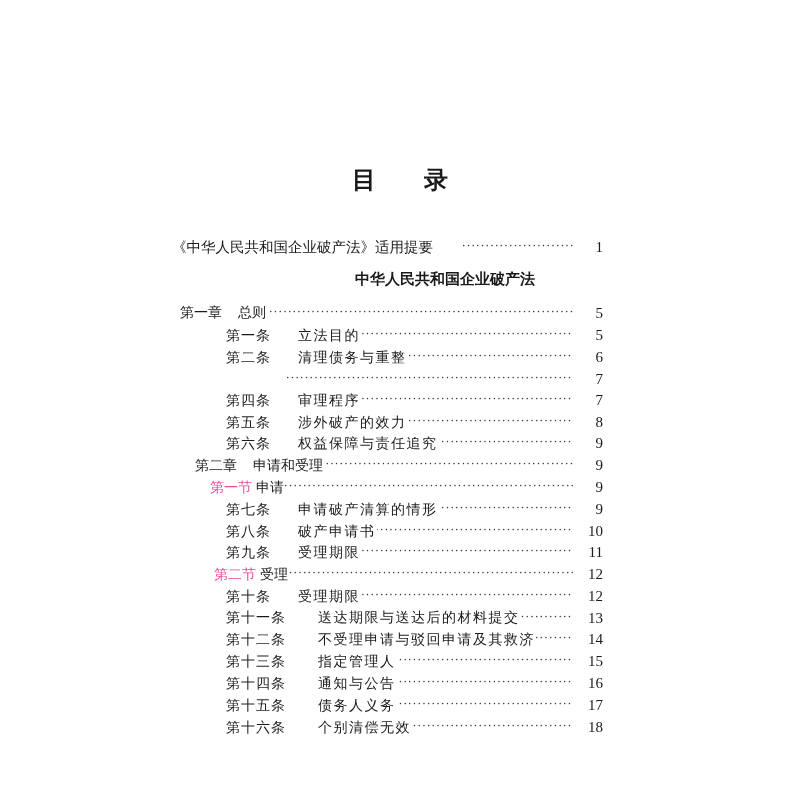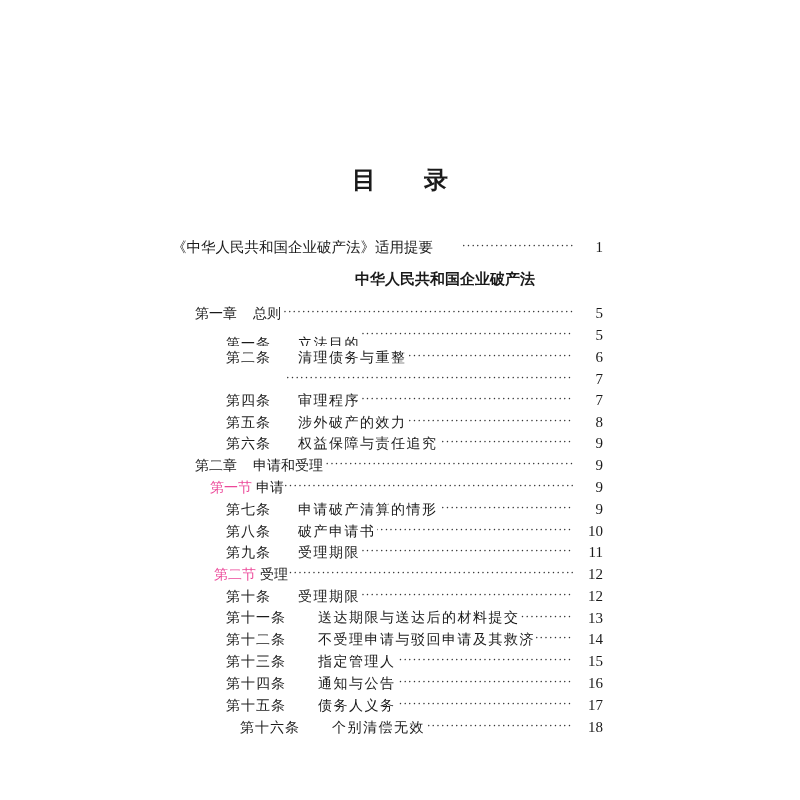--- a/index.html
+++ b/index.html
@@ -37,26 +37,26 @@
   <span class="dots" style="left:462px;">··························</span>
   <span class="label sans" style="left:172px; font-size:14.5px;">《中华人民共和国企业破产法》适用提要</span>
   <span class="page">1</span>
 </div>
 
 <div class="center-heading">中华人民共和国企业破产法</div>
 
 <div id="toc">
     <div class="row" style="top: 302px;">
       <span class="dots" style="left:255px;">························································································································</span>
-      <span class="label" style="left:195px;"><span class="num ch">第一章</span><span class="">总则</span></span>
+      <span class="label" style="left:180px;font-family:Liberation Mono, monospace;"><span class="num ch">第一章</span><span class="">总则</span></span>
       <span class="page">5</span>
     </div>
     <div class="row" style="top: 324px;">
       <span class="dots" style="left:286px;">························································································································</span>
-      <span class="label" style="left:226px;margin-top:8px;"><span class="num art">第一条</span><span class="art-text">立法目的</span></span>
+      <span class="label" style="left:226px;"><span class="num art">第一条</span><span class="art-text">立法目的</span></span>
       <span class="page">5</span>
     </div>
     <div class="row" style="top: 346px;">
       <span class="dots" style="left:286px;">························································································································</span>
       <span class="label" style="left:226px;"><span class="num art">第二条</span><span class="art-text">清理债务与重整</span></span>
       <span class="page">6</span>
     </div>
     <div class="row" style="top: 368px;">
       <span class="dots" style="left:286px;">························································································································</span>
       <span class="label" style="left:232px;margin-top:48px;"><span class="num art">第三条</span><span class="art-text">案件管辖</span></span>
@@ -132,16 +132,16 @@
       <span class="label" style="left:226px;"><span class="num art4">第十四条</span><span class="art-text">通知与公告</span></span>
       <span class="page">16</span>
     </div>
     <div class="row" style="top: 694px;">
       <span class="dots" style="left:286px;">························································································································</span>
       <span class="label" style="left:226px;"><span class="num art4">第十五条</span><span class="art-text">债务人义务</span></span>
       <span class="page">17</span>
     </div>
     <div class="row" style="top: 716px;">
       <span class="dots" style="left:286px;">························································································································</span>
-      <span class="label" style="left:226px;margin-left:14px;"><span class="num art4">第十六条</span><span class="art-text">个别清偿无效</span></span>
+      <span class="label" style="left:226px;"><span class="num art4">第十六条</span><span class="art-text">个别清偿无效</span></span>
       <span class="page">18</span>
     </div>
   </div>
 
 </body></html>

